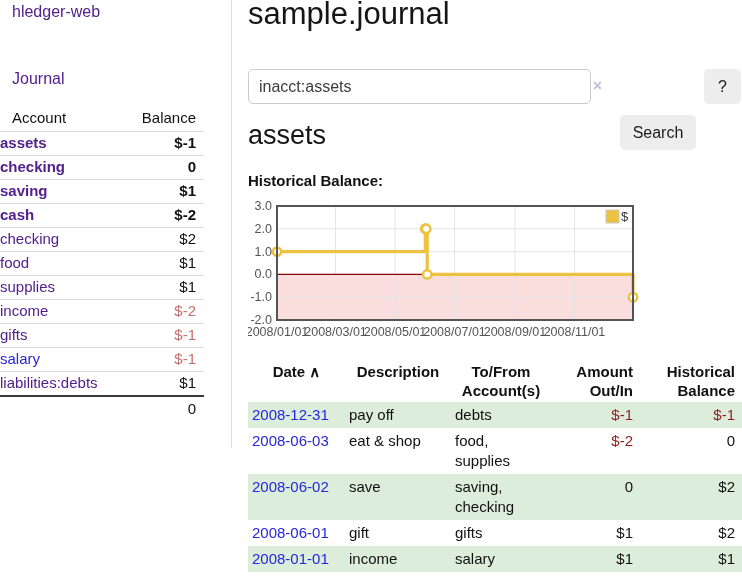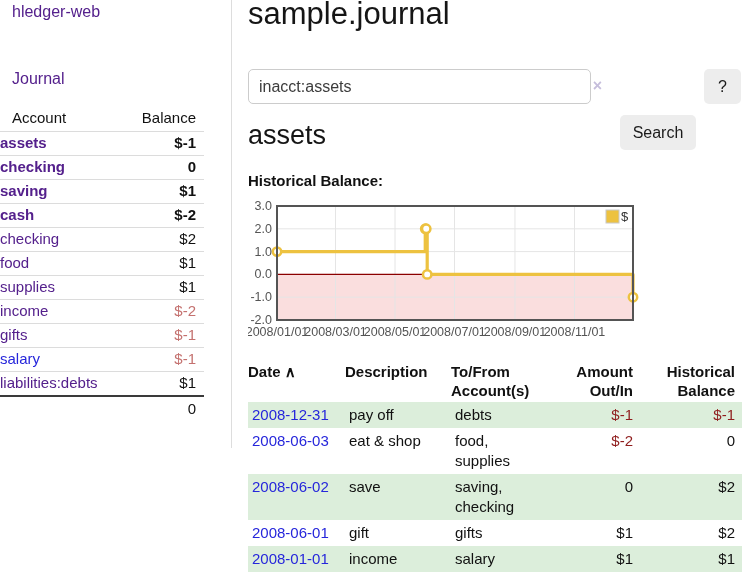--- a/index.html
+++ b/index.html
@@ -49,21 +49,21 @@
   .btn-help { left:456px; width:37px; }
   h2.acct-heading { position:absolute; top:120px; left:0; margin:0;
                     font-size:27px; font-weight:400; color:#151515; }
   .hist-label { position:absolute; top:172px; left:0; font-weight:bold; font-size:15px; }
 
   .chart { position:absolute; top:193px; left:0; width:494px; height:152px; }
 
   
   table.register { position:absolute; top:358px; left:0; width:494px;
                    border-collapse:collapse; font-size:15px; }
-  table.register th { font-weight:bold; text-align:left; vertical-align:top;
+  table.register th { font-weight:bold; text-align:center; vertical-align:top;
                       padding:4px 0 2px; line-height:19px; }
   table.register th.num, table.register td.num { text-align:right; padding-right:7px; }
   table.register td { vertical-align:top; padding:3px 4px; line-height:20px; text-align:left; }
   table.register tbody tr:nth-child(odd) { background:#DCEEDB; }
   table.register td a { color:#2626DB; }
   table.register td.num.neg { color:#8F1D1D; }
   table.register td.tofrom { padding-right:10px;margin-left:8px; }
   .sort-arrow { font-weight:bold; }
 </style>
 </head>

